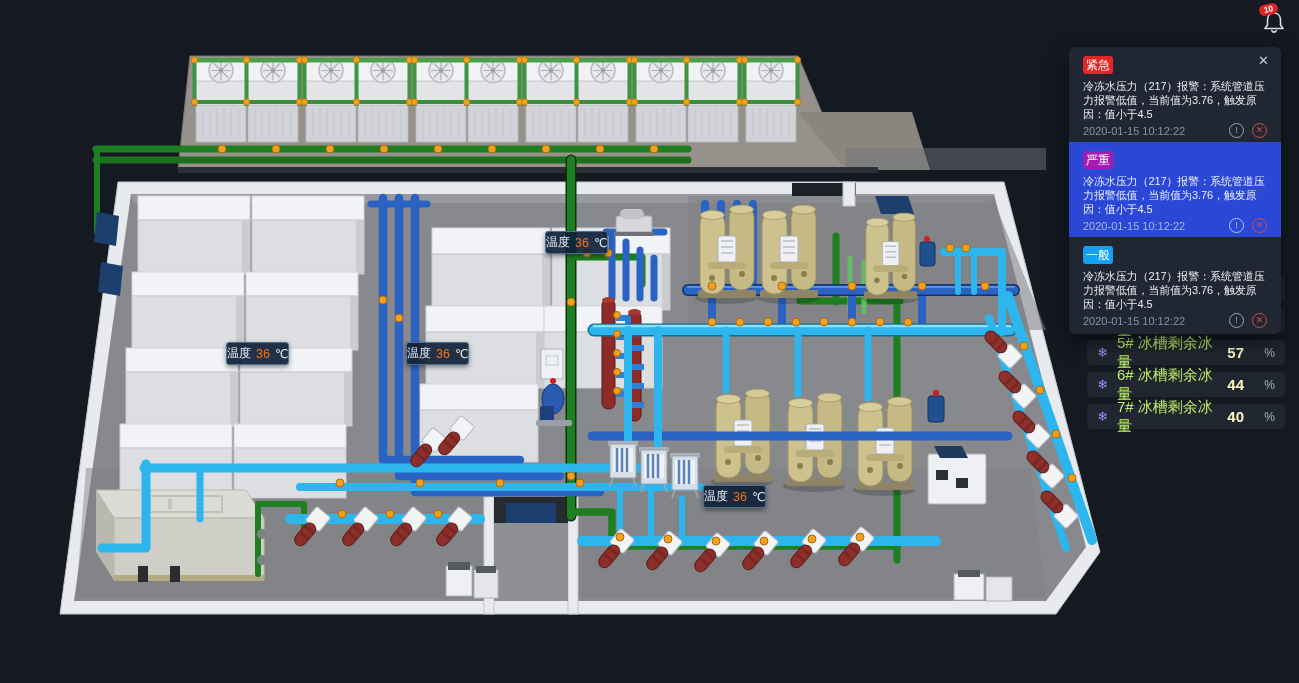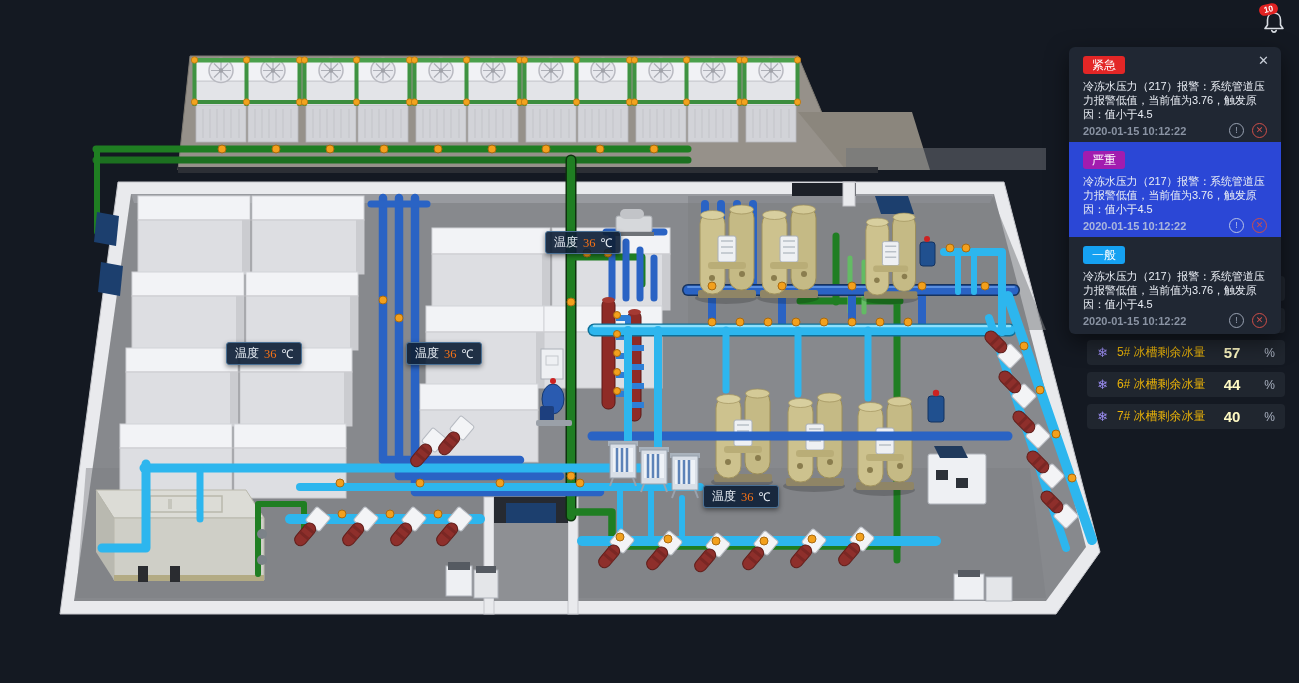--- a/index.html
+++ b/index.html
@@ -1,47 +1,47 @@
 <!DOCTYPE html>
 <html><head>
 <meta charset="utf-8">
 <style>
   html,body{margin:0;padding:0;background:#0e1218;}
   .stage{width:1299px;height:683px;position:relative;background:#141922;overflow:hidden;
          font-family:"Liberation Sans","DejaVu Sans",sans-serif;}
   .scene{position:absolute;left:0;top:0;width:1299px;height:683px;}
 
   
-  .temp-label{position:absolute;display:flex;align-items:flex-end;gap:5px;z-index:3;
+  .temp-label{position:absolute;display:flex;align-items:center;gap:5px;z-index:3;
     background:rgba(15,33,55,.92);border:1px solid #4a7094;border-radius:3px;
-    padding:2px 8px;font-size:12px;color:#e9eff6;white-space:nowrap;
-    box-shadow:0 2px 5px rgba(0,0,0,.45);font-family:Liberation Serif, serif;}
+    padding:2px 0;font-size:12px;color:#e9eff6;white-space:nowrap;
+    box-shadow:0 2px 5px rgba(0,0,0,.45);}
   .t-val{color:#f97316;font-size:12.5px;}
 
   
   .ice-list{position:absolute;left:1087px;top:276px;width:198px;z-index:2;}
   .ice-row{height:25px;margin-bottom:7px;background:#20262f;border-radius:4px;
     display:flex;align-items:center;padding:0 10px;box-sizing:border-box;}
   .snow{color:#9b8df2;font-size:13px;line-height:1;}
-  .ice-name{margin-left:9px;font-size:12px;color:#eab308;}
+  .ice-name{margin-left:9px;font-size:15px;color:#bef264;}
   .ice-val{margin-left:auto;width:38px;text-align:center;font-size:15px;font-weight:bold;color:#fef9c3;}
   .ice-unit{width:24px;text-align:right;font-size:12px;color:#a9b1c0;}
 
   
   .alarm-panel{position:absolute;left:1069px;top:47px;width:212px;z-index:4;
     background:#202733;border-radius:6px;overflow:hidden;padding-bottom:2px;
     box-shadow:0 8px 22px rgba(0,0,0,.5);}
   .panel-close{position:absolute;top:6px;right:12px;color:#c9cfd9;font-size:13px;z-index:2;cursor:pointer;}
   .alarm-card{padding:8px 14px 4px;position:relative;}
   .alarm-card.selected{background:#2b47d6;}
-  .badge{display:inline-block;padding:2px 9px;font-size:12px;line-height:14px;border-radius:3px;color:#fff;}
+  .badge{display:inline-block;padding:2px 3px;font-size:12px;line-height:14px;border-radius:3px;color:#fff;}
   .badge-urgent{background:#e32626}.badge-severe{background:#a21caf}.badge-general{background:#15a1f2}
   .alarm-msg{margin-top:5px;font-size:11px;line-height:14px;color:#e9edf4;letter-spacing:-.1px;}
   .alarm-foot{display:flex;align-items:center;margin-top:2px;}
-  .alarm-time{font-size:11px;color:#8a93a3;flex:1;font-weight:bold;}
+  .alarm-time{font-size:11px;color:#8a93a3;flex:1;}
   .selected .alarm-time{color:#aab6dd;}
   .cbtn{width:13px;height:13px;border-radius:50%;border:1px solid #99a2b2;color:#99a2b2;
     font-size:9px;line-height:13px;text-align:center;margin-left:8px;cursor:pointer;}
   .cbtn.dismiss{border-color:#cf4f49;color:#cf4f49;}
   .selected .cbtn.info{border-color:#b9c4e6;color:#b9c4e6;}
 
   
   .bell{position:absolute;left:1262px;top:10px;width:26px;height:28px;z-index:5;cursor:pointer;}
   .bell-badge{position:absolute;left:-3px;top:-6px;min-width:15px;height:11px;background:#e12222;
     color:#fff;font-size:8.5px;font-weight:bold;line-height:11px;text-align:center;

